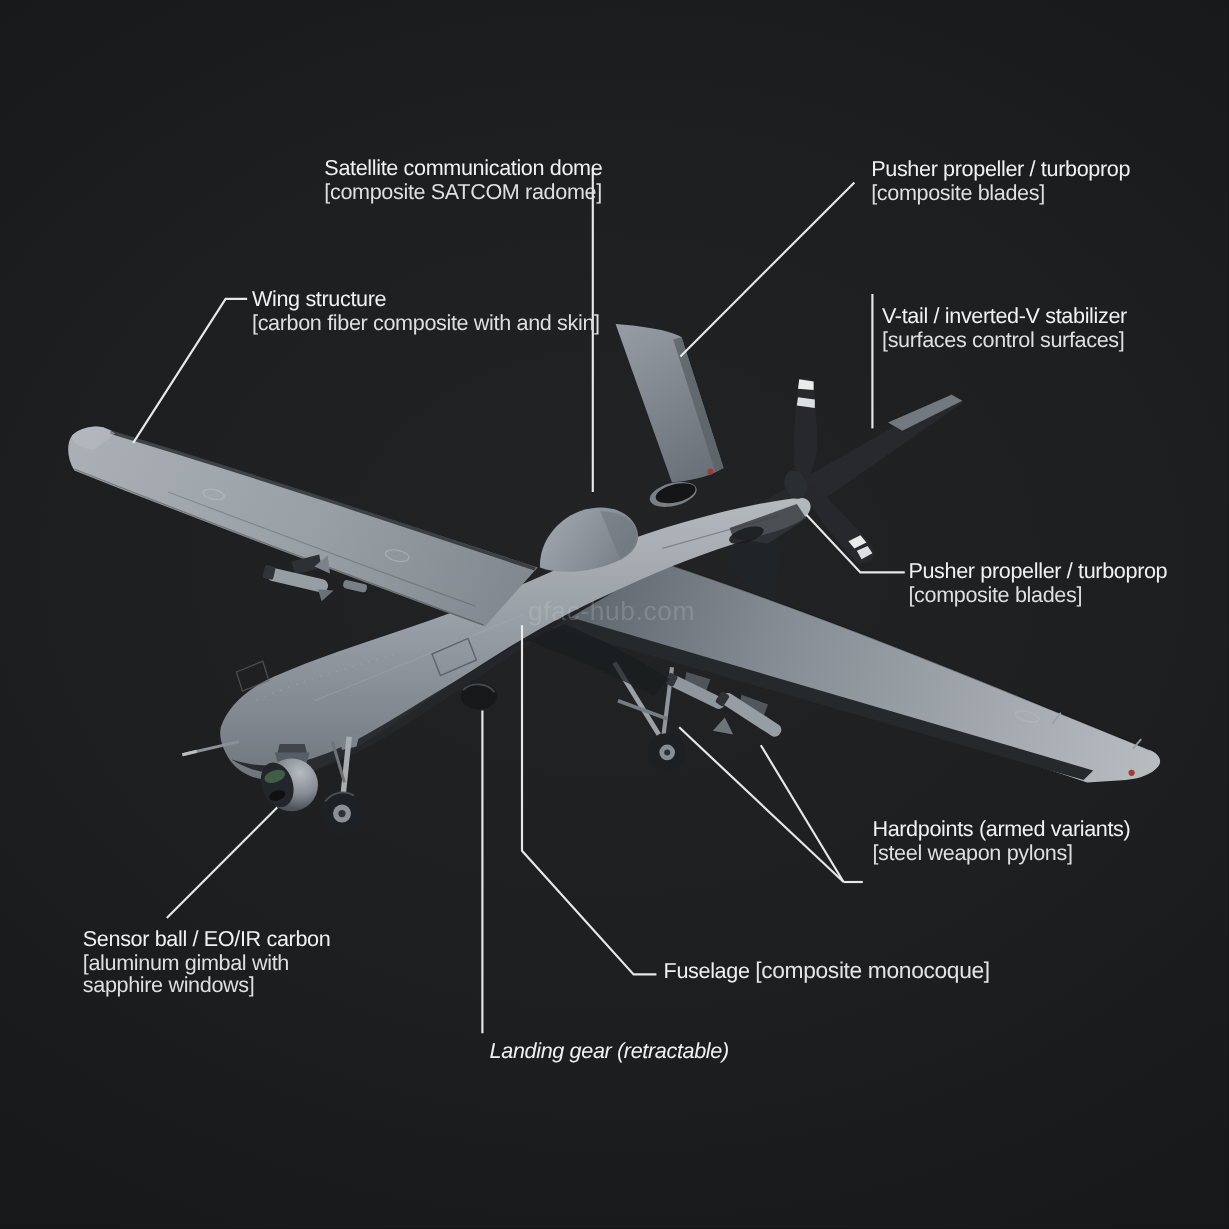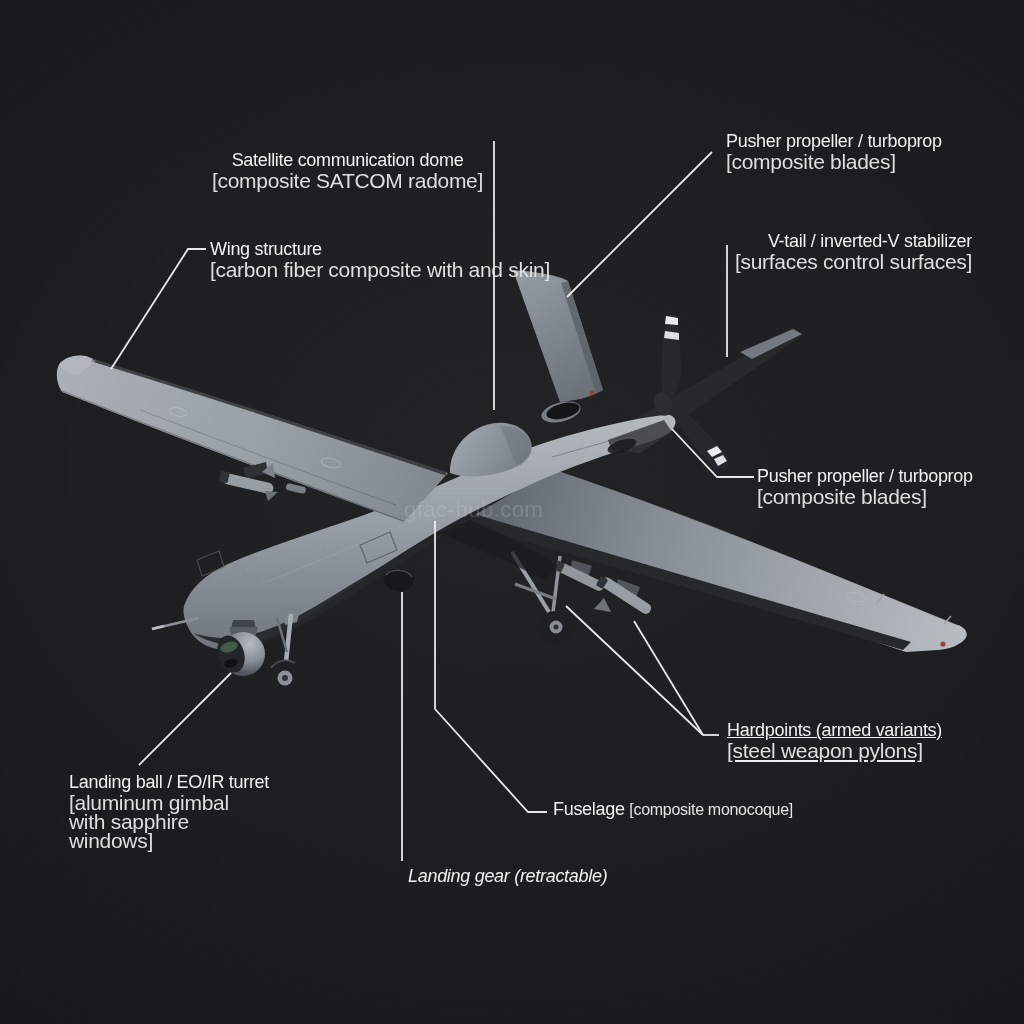--- a/index.html
+++ b/index.html
@@ -4,34 +4,34 @@
 <style>
   html,body{margin:0;padding:0;background:#101112;}
   .stage{
     position:relative;width:1024px;height:1024px;overflow:hidden;
     background:radial-gradient(ellipse 900px 700px at 50% 46%, #222325 0%, #1d1e1f 55%, #161718 100%);
     font-family:"Liberation Sans",sans-serif;
   }
   svg{position:absolute;left:0;top:0;}
   .label{position:absolute;color:#efefef;}
   .label .t{font-size:18px;line-height:21px;letter-spacing:-0.3px;color:#f1f1f1;white-space:nowrap;}
-  .label .s{font-size:21px;line-height:19px;letter-spacing:-0.3px;color:#dfdfdf;}
+  .label .s{font-size:18px;line-height:19px;letter-spacing:-0.3px;color:#dfdfdf;}
   .label .s.nw{white-space:nowrap;}
-  .label .s-inline{font-size:16px;letter-spacing:-0.3px;color:#e4e4e4;}
-  #lbl-satcom{right:541px;top:130px;text-align:center;margin-top:20px;}
+  .label .s-inline{font-size:19px;letter-spacing:-0.3px;color:#e4e4e4;}
+  #lbl-satcom{right:522px;top:130px;text-align:left;}
   #lbl-prop-top{left:726px;top:131px;}
   #lbl-wing{left:210px;top:239px;}
-  #lbl-vtail{left:735px;top:231px;text-align:right;}
+  #lbl-vtail{left:735px;top:253px;}
   #lbl-prop-rear{left:757px;top:466px;}
-  #lbl-hardpoints{left:727px;top:720px;text-decoration:underline;}
+  #lbl-hardpoints{left:727px;top:681px;}
   #lbl-sensor{left:69px;top:772px;width:176px;}
   #lbl-fuselage{left:553px;top:799px;}
   #lbl-gear{left:408px;top:866px;font-style:italic;}
   .watermark{
-    position:absolute;left:404px;top:497px;font-size:22px;letter-spacing:0.5px;
+    position:absolute;left:440px;top:497px;font-size:22px;letter-spacing:0.5px;
     color:rgba(216,221,226,0.20);white-space:nowrap;
   }
 </style>
 </head>
 <body>
 
 <div class="stage">
 
   <svg width="1024" height="1024" viewBox="0 0 1024 1024">
     <defs>
@@ -214,21 +214,21 @@
     <div class="t">Pusher propeller / turboprop</div>
     <div class="s nw">[composite blades]</div>
   </div>
 
   <div class="label" id="lbl-hardpoints">
     <div class="t">Hardpoints (armed variants)</div>
     <div class="s nw">[steel weapon pylons]</div>
   </div>
 
   <div class="label" id="lbl-sensor">
-    <div class="t">Landing ball / EO/IR turret</div>
+    <div class="t">Sensor ball / EO/IR carbon</div>
     <div class="s">[aluminum gimbal with sapphire windows]</div>
   </div>
 
   <div class="label" id="lbl-fuselage">
     <div class="t"><span>Fuselage</span> <span class="s-inline">[composite monocoque]</span></div>
   </div>
 
   <div class="label" id="lbl-gear">
     <div class="t">Landing gear (retractable)</div>
   </div>

